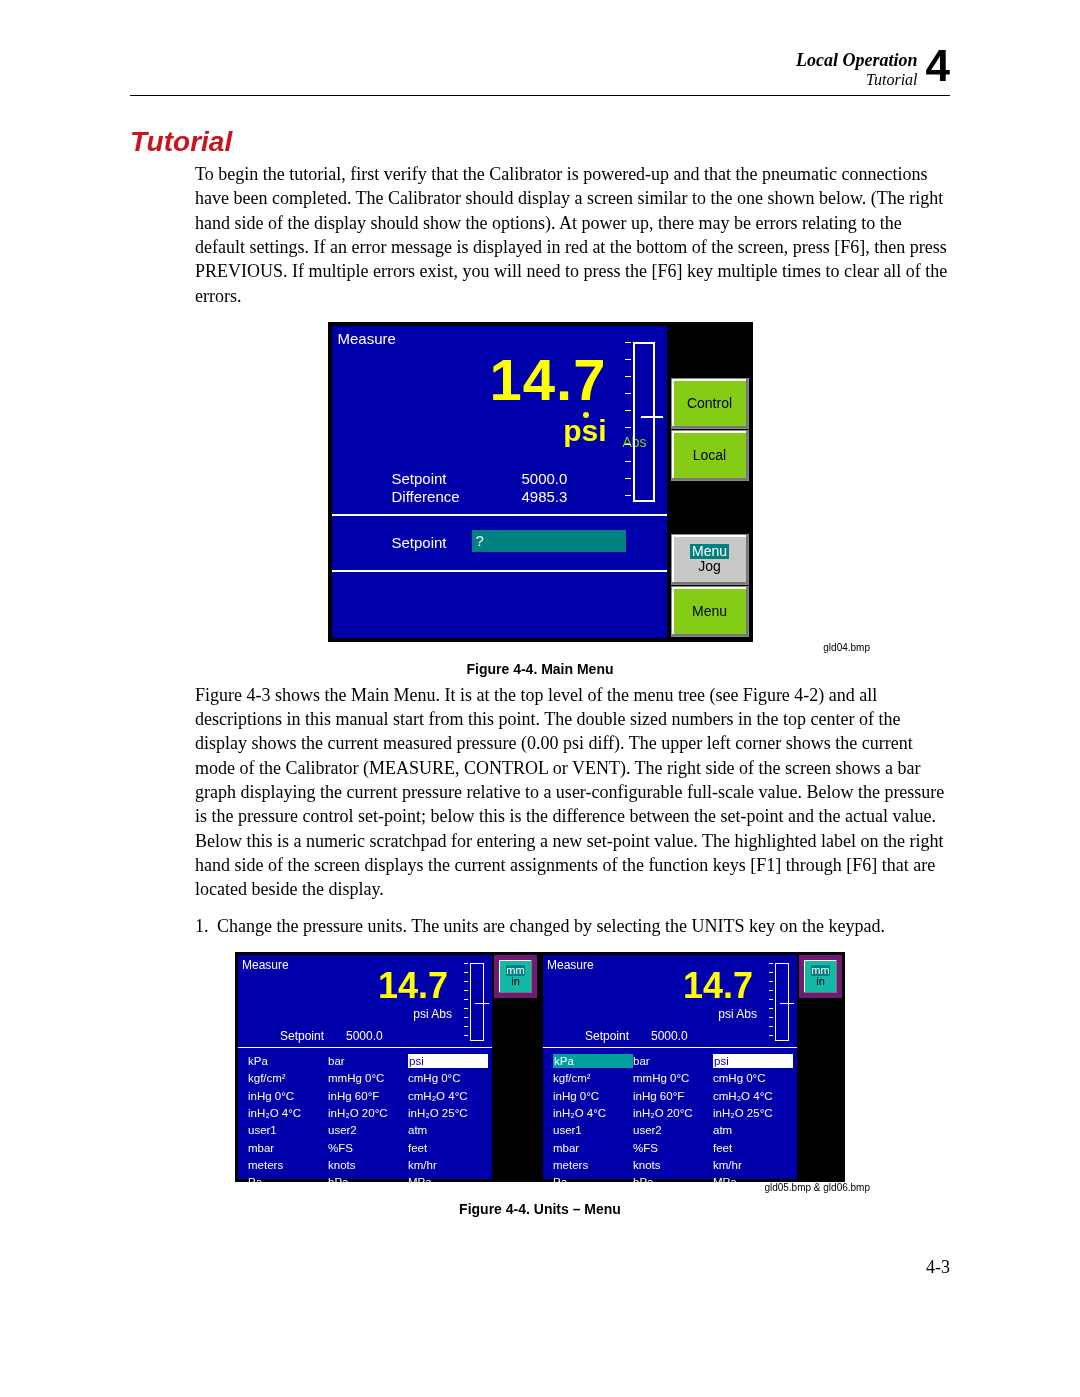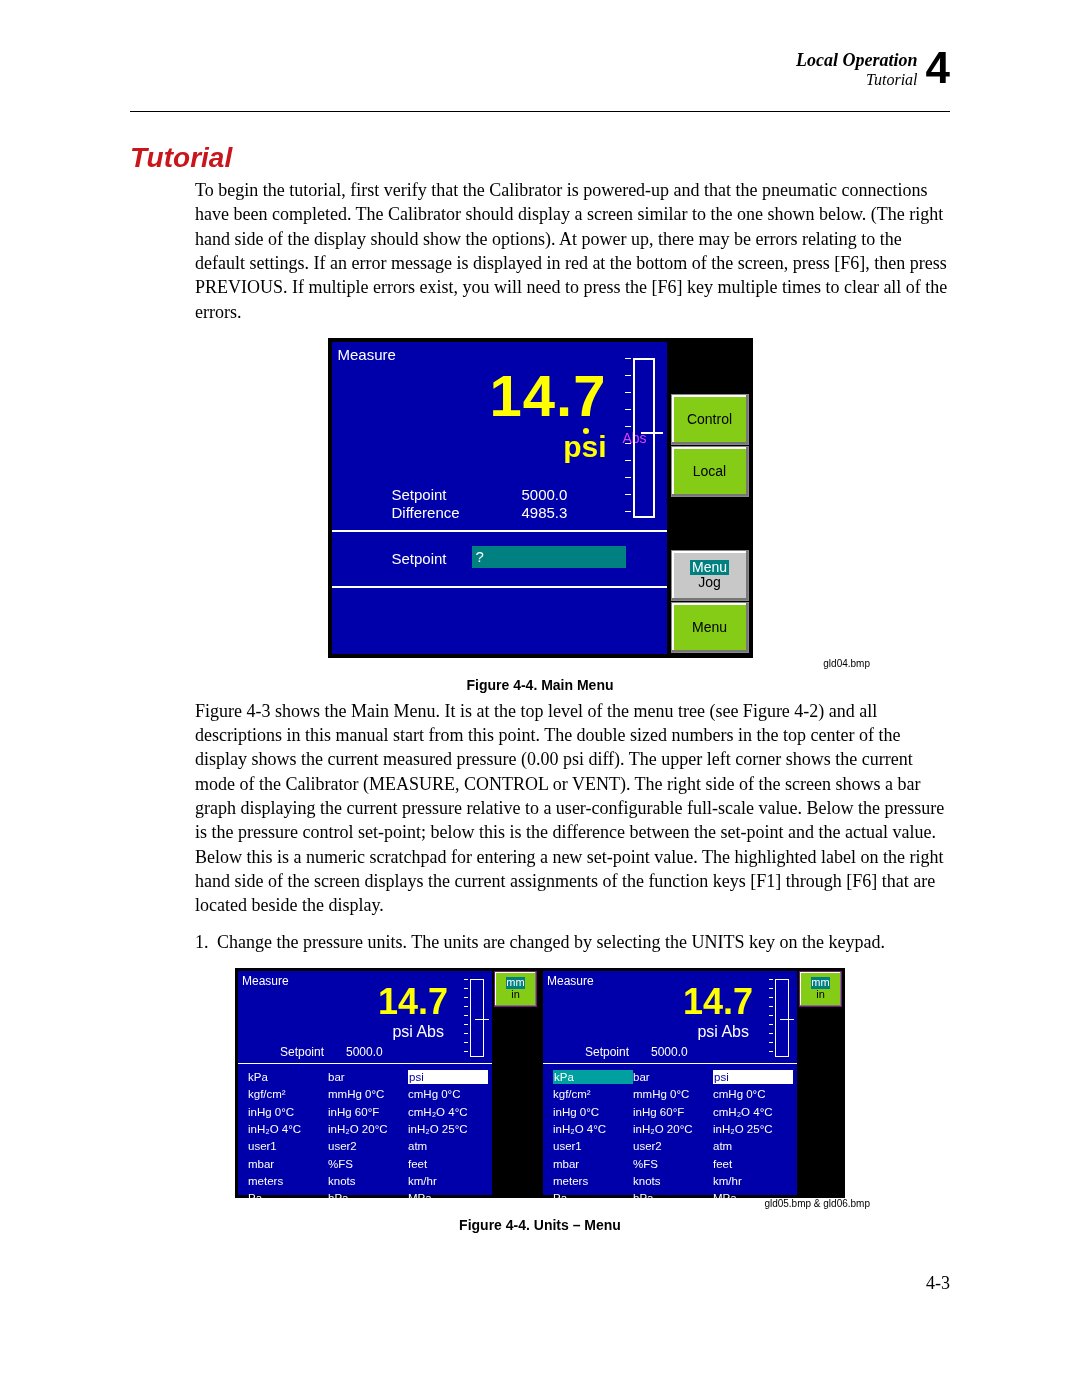--- a/index.html
+++ b/index.html
@@ -11,23 +11,23 @@
   }
   .page {
     width: 1080px;
     padding: 50px 130px 40px 130px;
     box-sizing: border-box;
     position: relative;
   }
   .hdr {
     display: flex;
     justify-content: flex-end;
-    align-items: center;
+    align-items: flex-start;
     border-bottom: 1px solid #000;
-    padding-bottom: 22px;
+    padding-bottom: 6px;
     margin-bottom: 30px;
   }
   .hdr-text {
     text-align: right;
     margin-right: 8px;
     line-height: 1.15;
   }
   .hdr-title {
     font-weight: bold;
     font-style: italic;
@@ -102,22 +102,22 @@
   }
   .big-unit {
     position: absolute;
     right: 60px; top: 88px;
     color: #ffff00;
     font-size: 30px;
     font-weight: bold;
   }
   .abs-label {
     position: absolute;
-    right: 60px; top: 88px;
-    color: #d946ef;
+    right: 60px; top: 108px;
+    color: #84cc16;
     font-size: 14px;
     transform: translateX(40px);
   }
   .dot {
     position: absolute;
     right: 78px; top: 86px;
     width: 6px; height: 6px;
     background: #ffff00;
     border-radius: 50%;
   }
@@ -244,22 +244,22 @@
     height: 92px;
     border-bottom: 1.5px solid #fff;
     position: relative;
   }
   .sm-mode { position:absolute; left:4px; top:3px; font-size:12px; }
   .sm-num {
     position:absolute; right:44px; top:10px;
     color:#ffff00; font-size:36px; font-weight:bold;
   }
   .sm-unit {
-    position:absolute; right:48px; top:52px;
-    color:#fff; font-size:16px;
+    position:absolute; right:40px; top:52px;
+    color:#fff; font-size:12px;
   }
   .sm-sp-l { position:absolute; left:42px; top:74px; font-size:12px; }
   .sm-sp-v { position:absolute; left:108px; top:74px; font-size:12px; }
   .sm-bar {
     position:absolute; right:8px; top:8px;
     width:14px; height:78px;
     border:1.5px solid #fff;
     box-sizing:border-box;
   }
   .sm-bar-tick {
@@ -285,26 +285,26 @@
   .units-grid .sel { background:#fff; color:#0000aa; padding:0 1px; }
   .units-grid .selcyan { background:#00a0a0; color:#fff; padding:0 1px; }
 
   .side-sm {
     width: 44px;
     display:flex; flex-direction:column;
     padding:3px 3px 3px 1px;
   }
   .fbtn-sm {
     height: 36px;
-    background:#84cc16;
+    background:#14b8a6;
     color:#000;
     font-size:11px;
     display:flex; align-items:center; justify-content:center;
     text-align:center;
-    border:1px solid #701a75;
+    border:5px solid #701a75;
     box-shadow: inset -1px -1px 0 #777, inset 1px 1px 0 #fff;
     margin-bottom:1px;
     line-height:1.05;
   }
   .fbtn-sm.dark { background:#000; border:1px solid #000; box-shadow:none; }
   .fbtn-sm .hi  { background:#008080; color:#fff; display:inline-block; width:100%; }
 
   .page-num {
     text-align: right;
     font-size: 18px;

